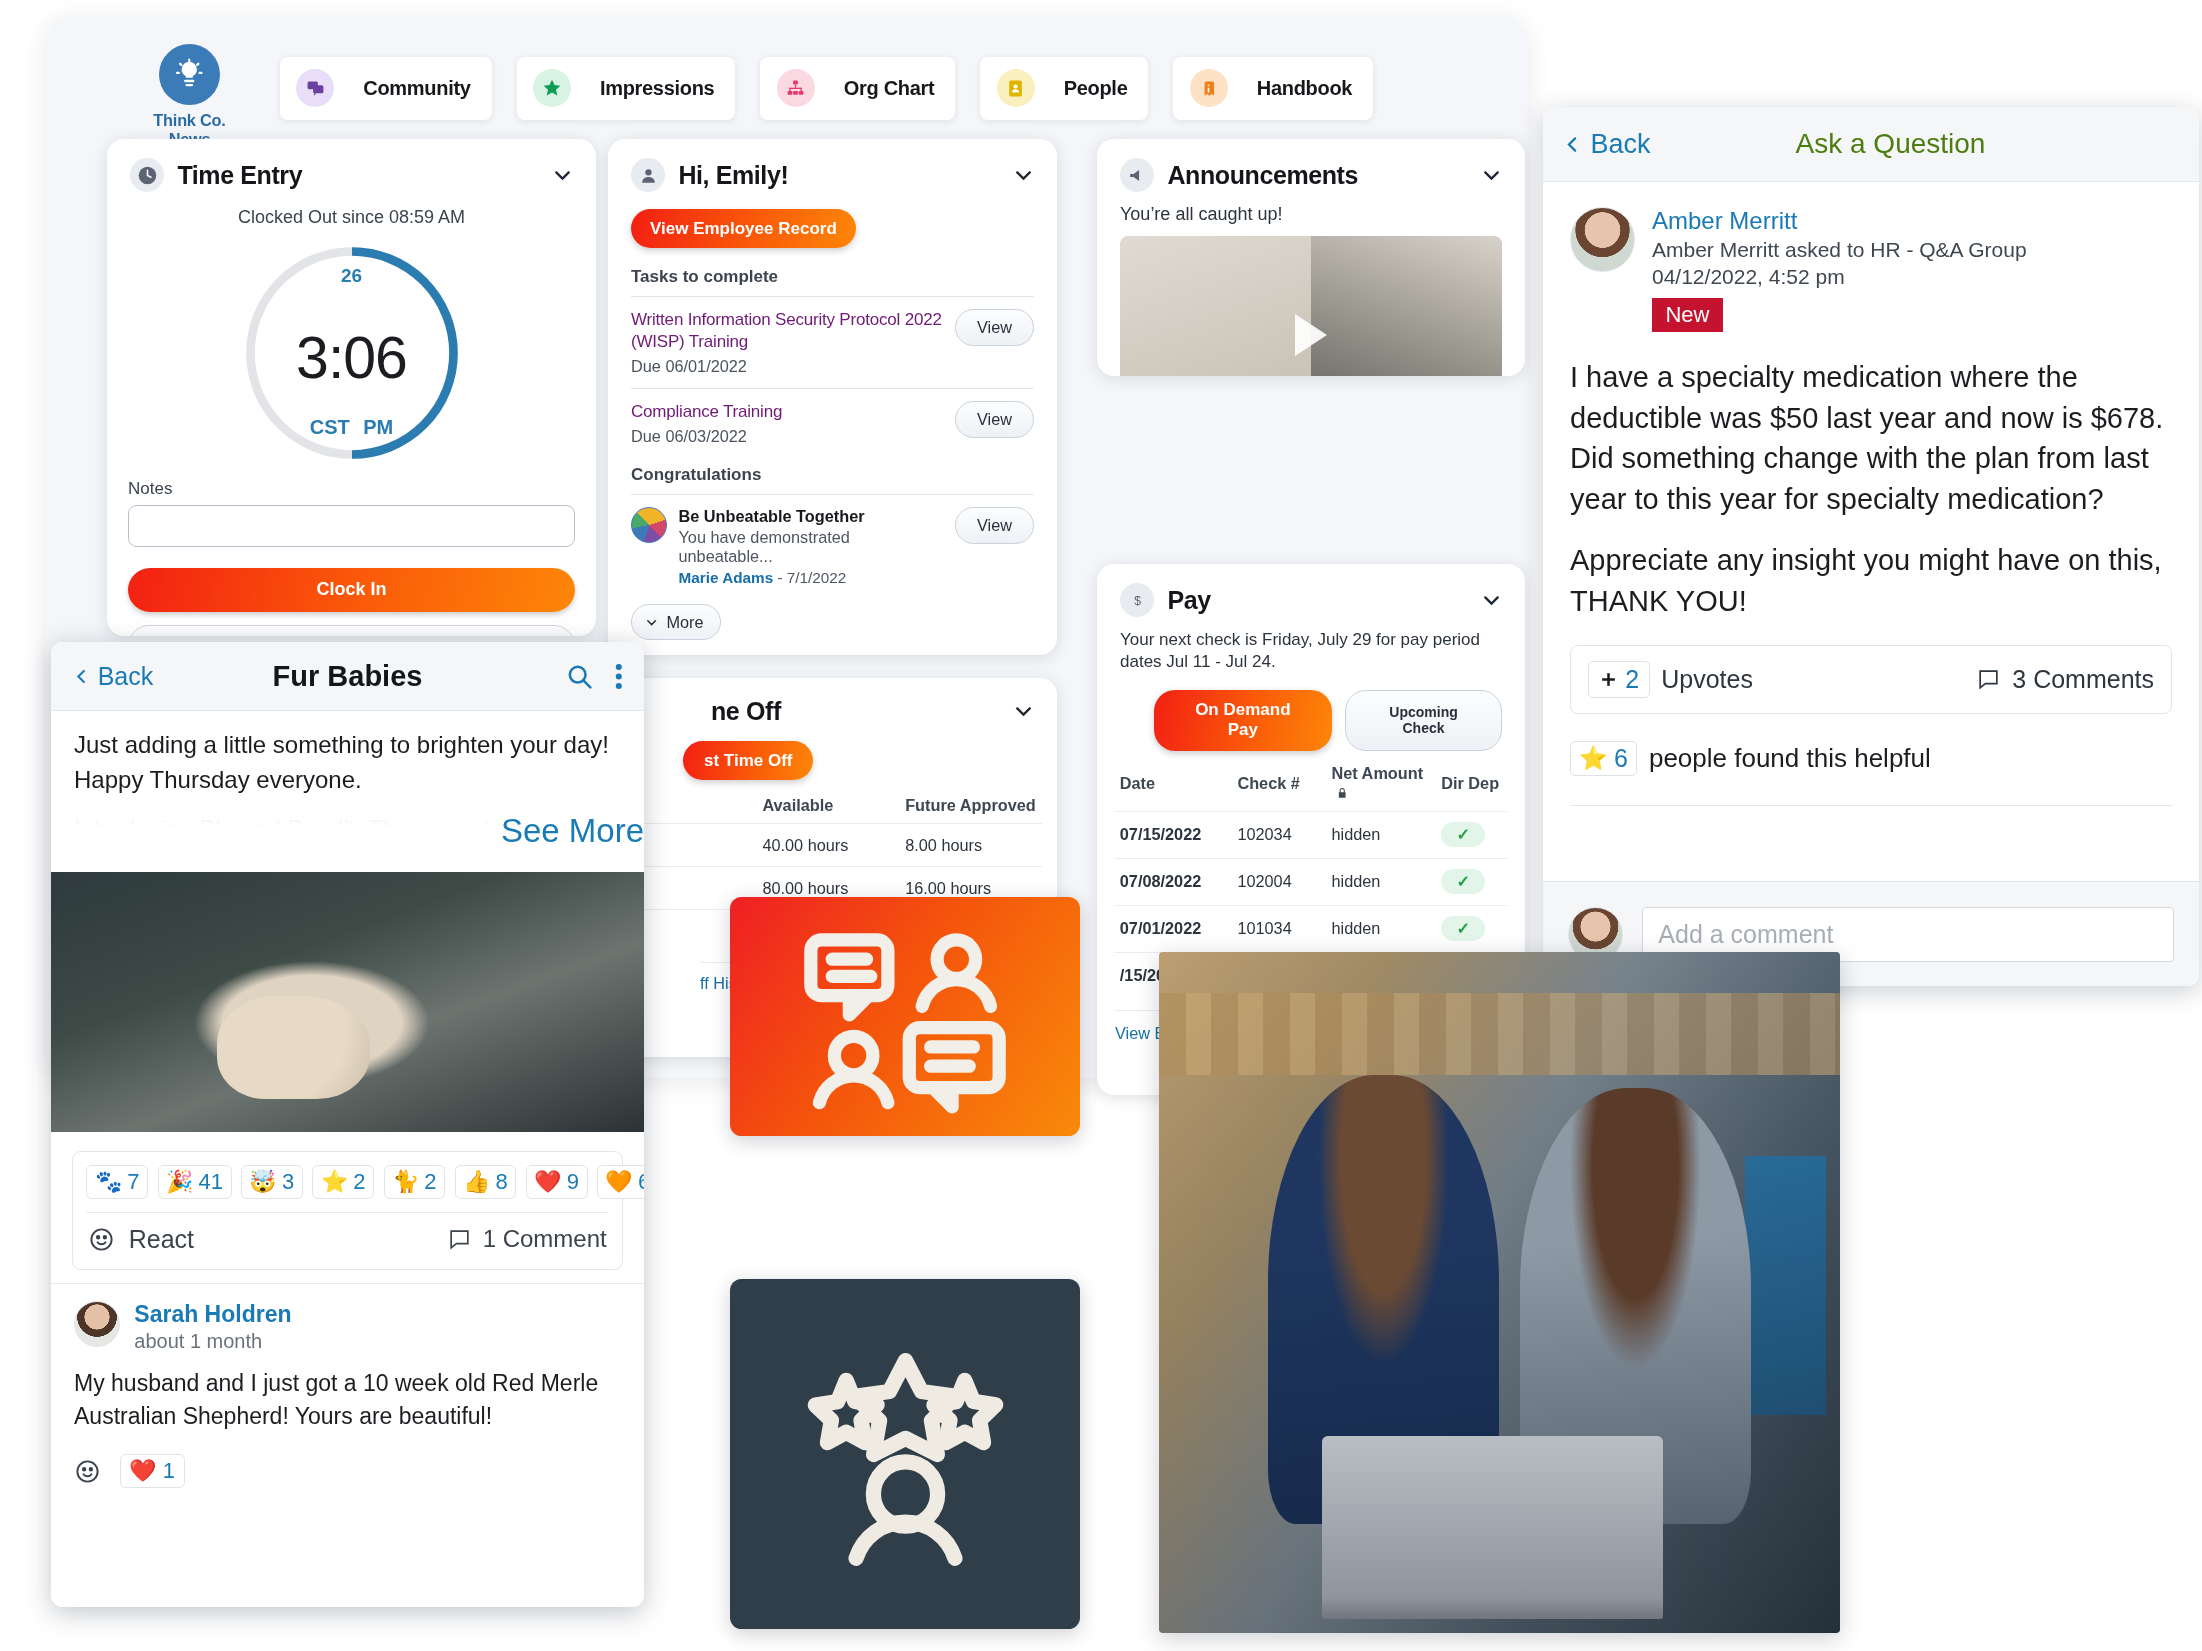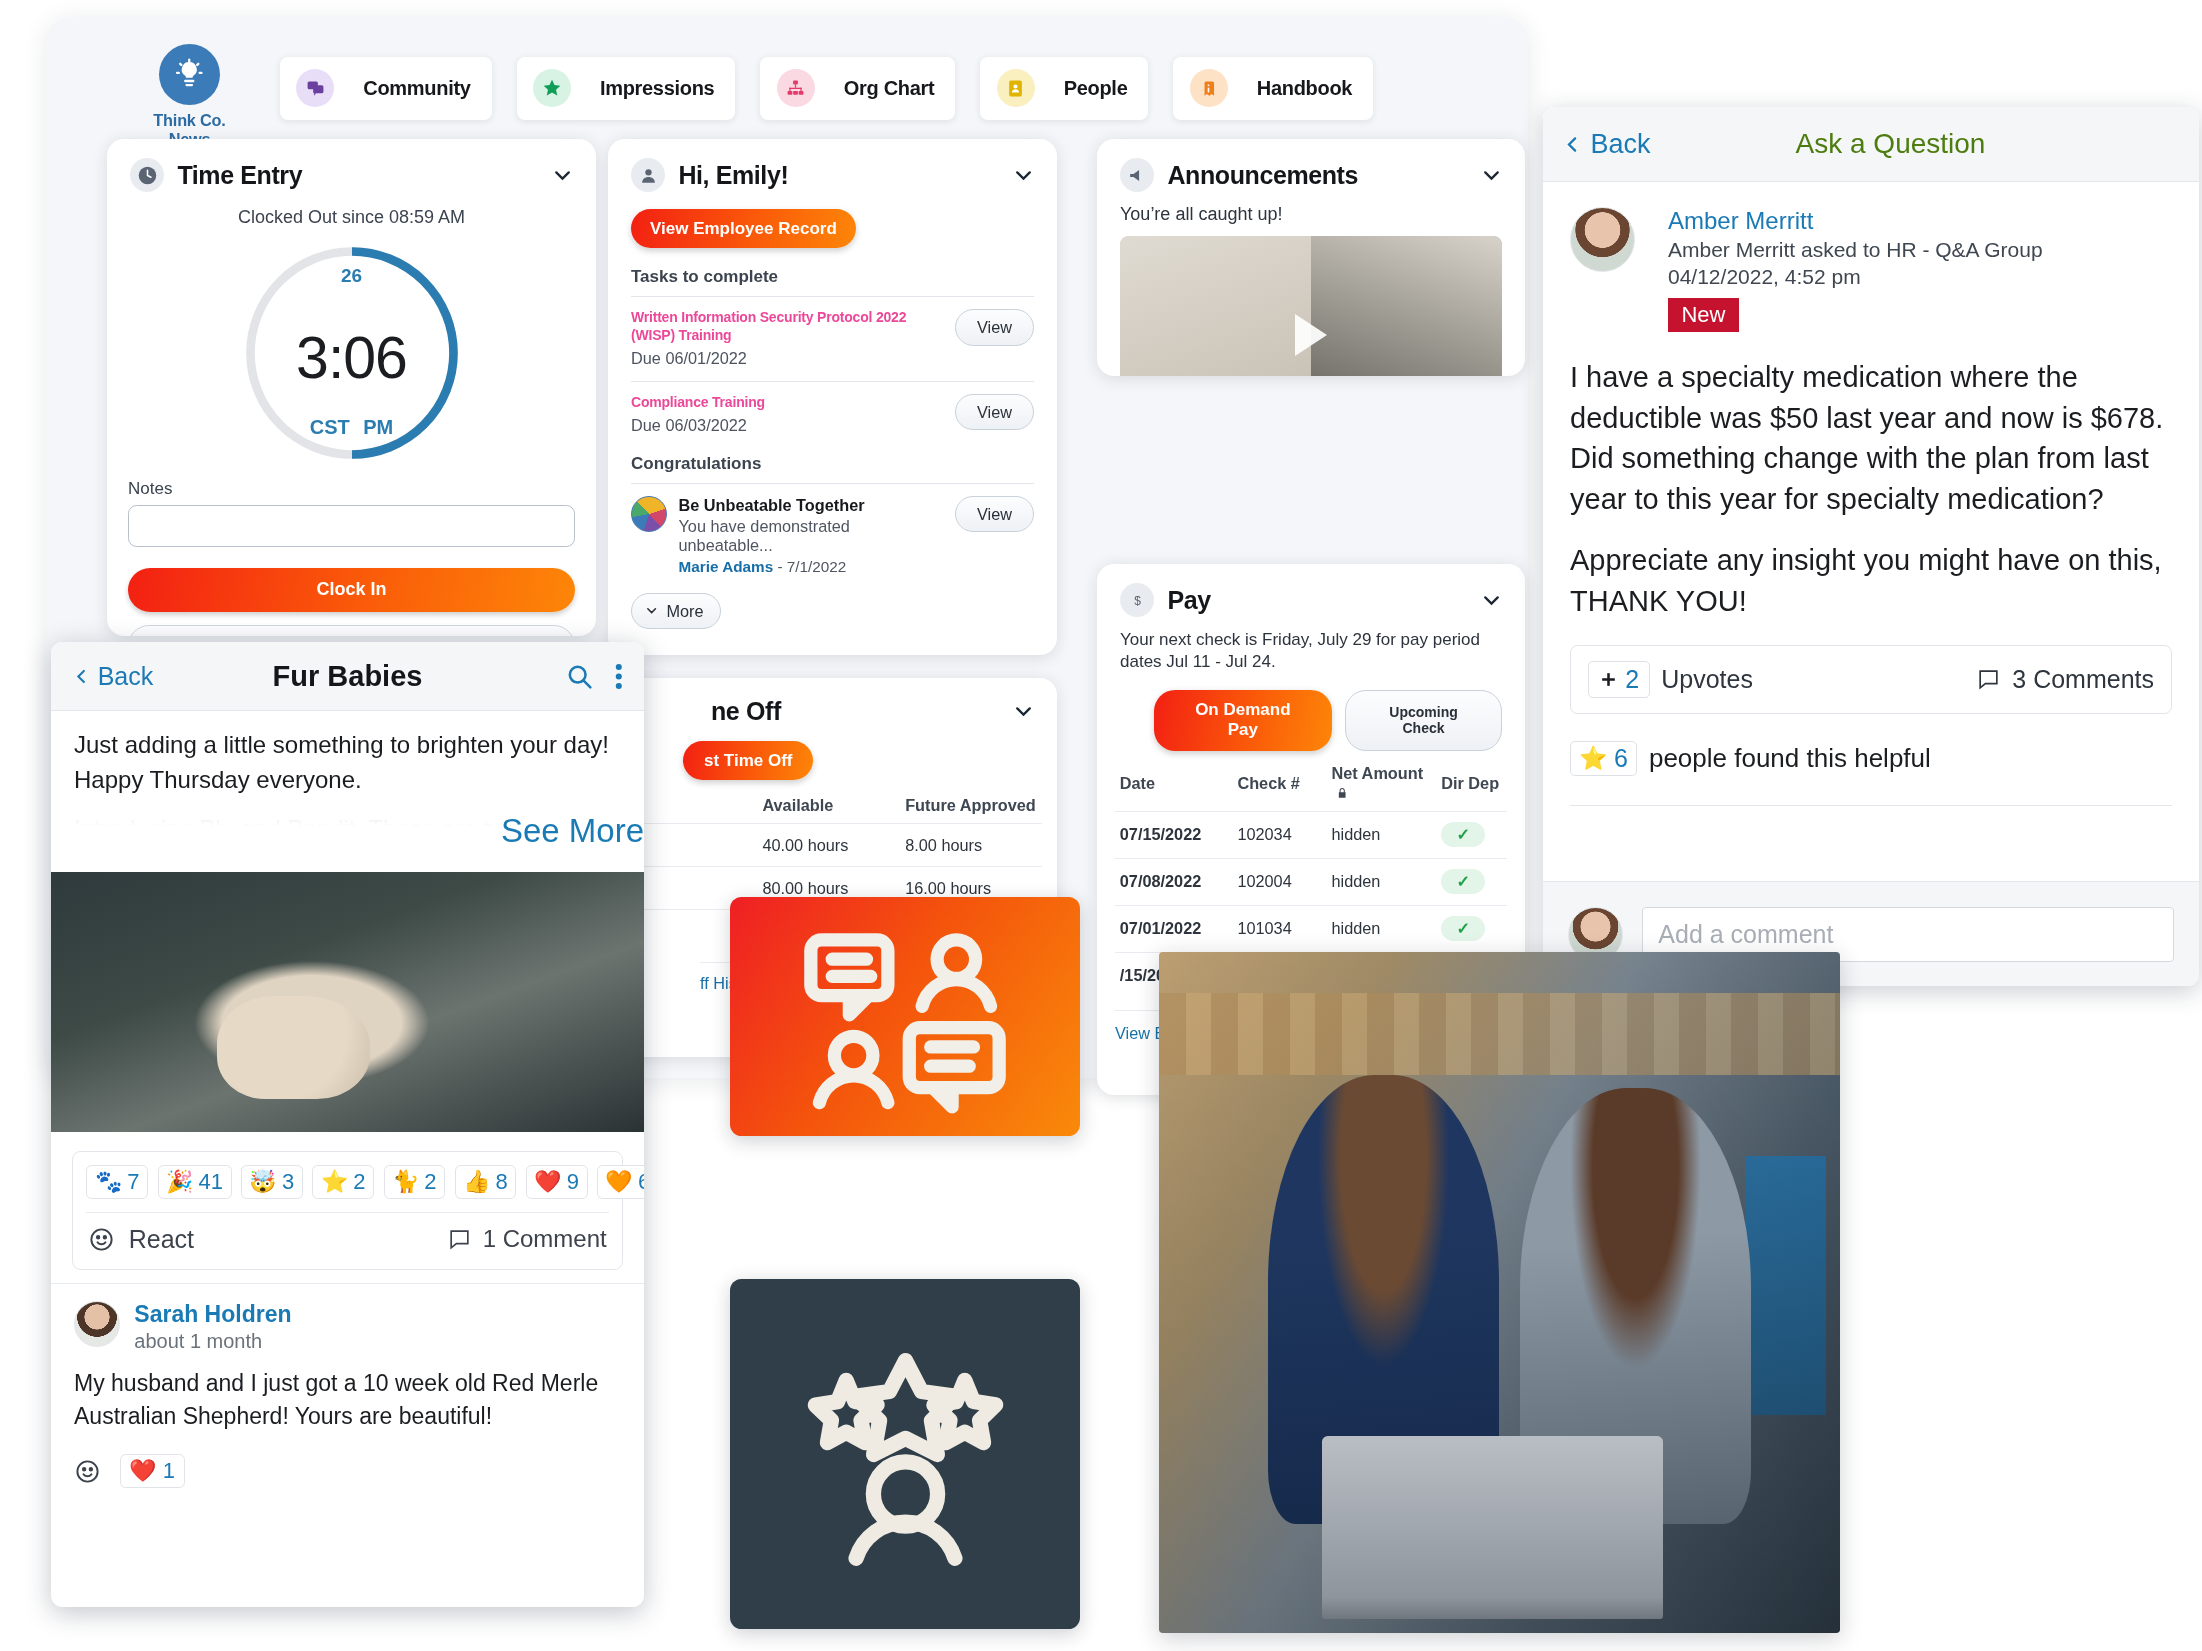--- a/index.html
+++ b/index.html
@@ -90,21 +90,21 @@
   .btn-record {
     margin: 5.7px 0 0 23px; padding: 9.6px 19px; border:none; border-radius: 21px; cursor:pointer;
     background: linear-gradient(100deg,#f32013 0%,#fa5a09 55%,#fd8608 100%);
     color:#fff; font-size: 17px; font-weight:700; font-family:inherit;
     box-shadow: 0 2.9px 6.7px rgba(40,40,40,.22);
   }
   .sect-lab { margin: 19px 23px 0; font-size:17px; font-weight:700; color:#3c444f; }
   .hrline { margin: 8.6px 23px 0; height:1px; background:#e2e6ec; }
   .task-row { display:flex; align-items:flex-start; margin: 12.4px 23px 0; }
   .task-main { flex:1 1 auto; padding-right: 9.6px; }
-  .task-title { font-size: 14px; font-weight:700; color:#ec4899; line-height:1.25; letter-spacing:-0.2px;}
+  .task-title { font-size: 17px; font-weight:400; color:#701a75; line-height:1.25; letter-spacing:-0.2px;}
   .task-due { font-size: 16.3px; color:#4c545f; margin-top: 4.8px; }
   .btn-view {
     flex:0 0 auto; padding: 7.6px 21px; border:1px solid #c9d1da; border-radius:19px;
     background:linear-gradient(180deg,#fcfdfe,#eef1f5); color:#2a3039;
     font-size:16.3px; font-family:inherit; cursor:pointer;
   }
   .cong-row { display:flex; align-items:flex-start; margin: 12.4px 23px 0; gap:11.5px;}
   .cong-badge {
     width:36px;height:36px;border-radius:50%;flex:0 0 auto;
     background: conic-gradient(#f0b429 0 20%, #d1486a 0 38%, #7b4fa8 0 55%, #3b7cb8 0 72%, #49a86a 0 88%, #f0b429 0 100%);
@@ -180,21 +180,21 @@
     background:#fff; border-radius: 11.5px; box-shadow: 0 5.7px 25px rgba(25,35,55,.22);
     overflow:hidden;
   }
   .qa-head {
     height: 75px; background:#f5f6f8; border-bottom:1px solid #e3e6ea;
     display:flex; align-items:center; padding: 0 19px; position:relative;
   }
   .qa-back { display:flex;align-items:center; gap:7.6px; color:#1a7ab5; font-size:27px; cursor:pointer;}
   .qa-title { position:absolute; left:0;right:0; text-align:center; font-size:28px; color:#4d7c0f; pointer-events:none;margin-left:39px;}
   .qa-body { padding: 25px 27px 0; }
-  .qa-user { display:flex; gap:33px; }
+  .qa-user { display:flex; gap:17px; }
   .qa-av { width:65px;height:65px;border-radius:50%;flex:0 0 auto;
     background: radial-gradient(circle at 50% 35%, #e8c4ad 0 34%, #6a4632 35% 52%, #cfd8d1 53%);
     border:1px solid #e2e6ea; }
   .qa-name { font-size:24px; color:#1a7ab5; font-weight:400;}
   .qa-meta { font-size:21px; color:#3f4751; margin-top:2.9px;}
   .qa-new {
     display:inline-block; margin-top:9.6px; background:#c4122f; color:#fff;
     font-size: 22px; padding: 3.8px 13.4px;
   }
   .qa-text { font-size: 29px; color:#1b1d21; line-height:1.4; margin: 25px 0 0; }

